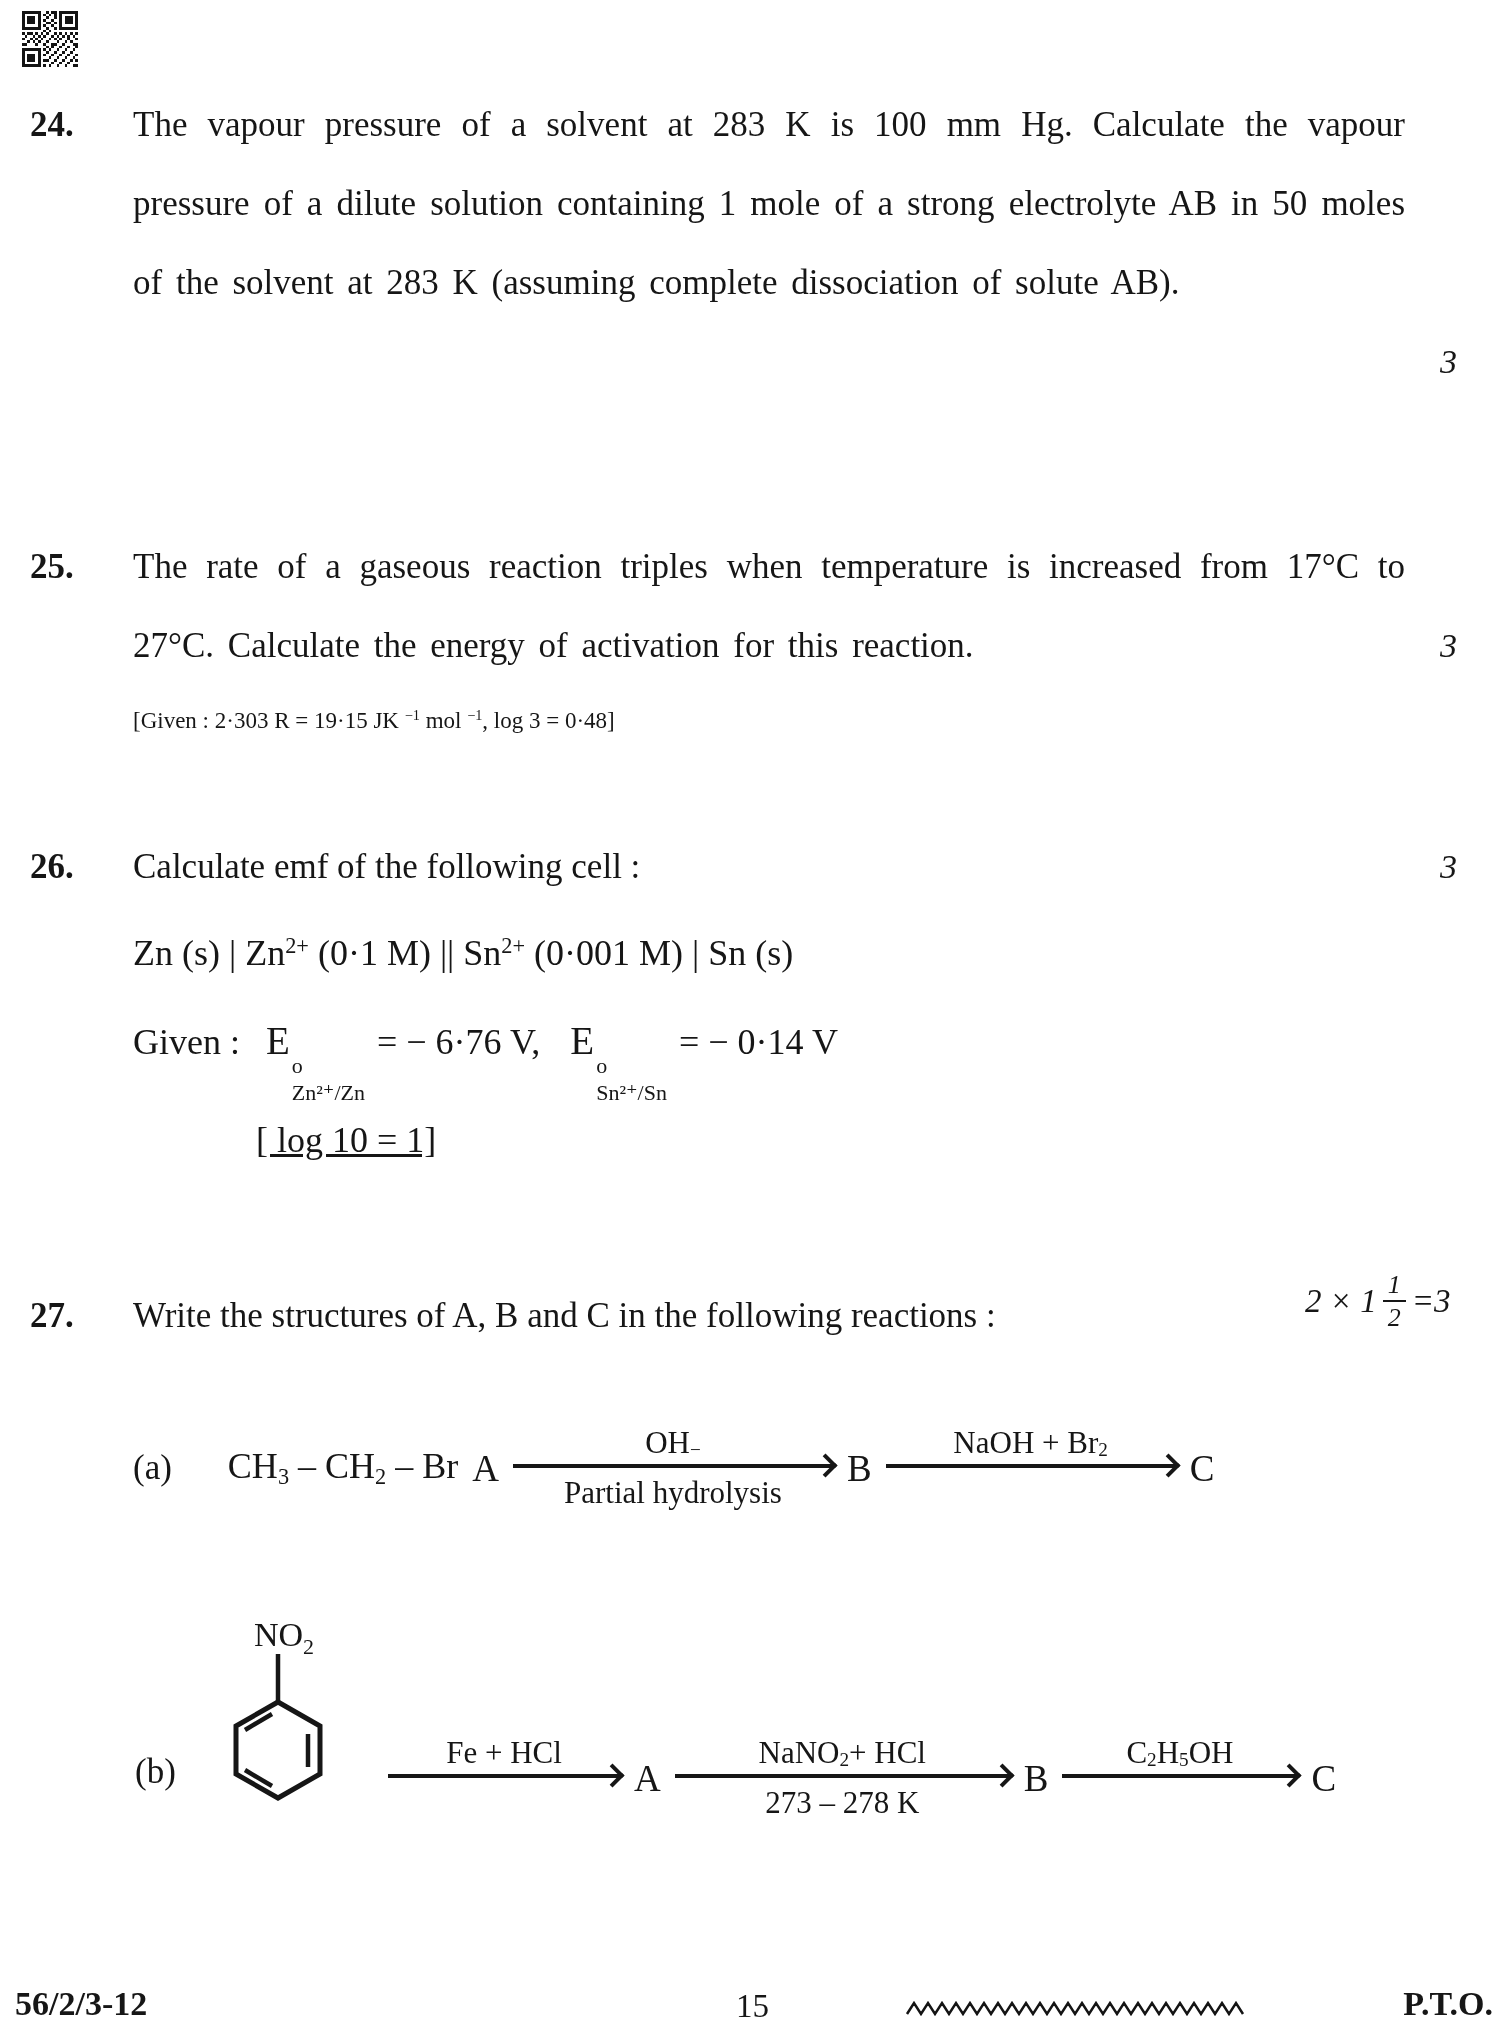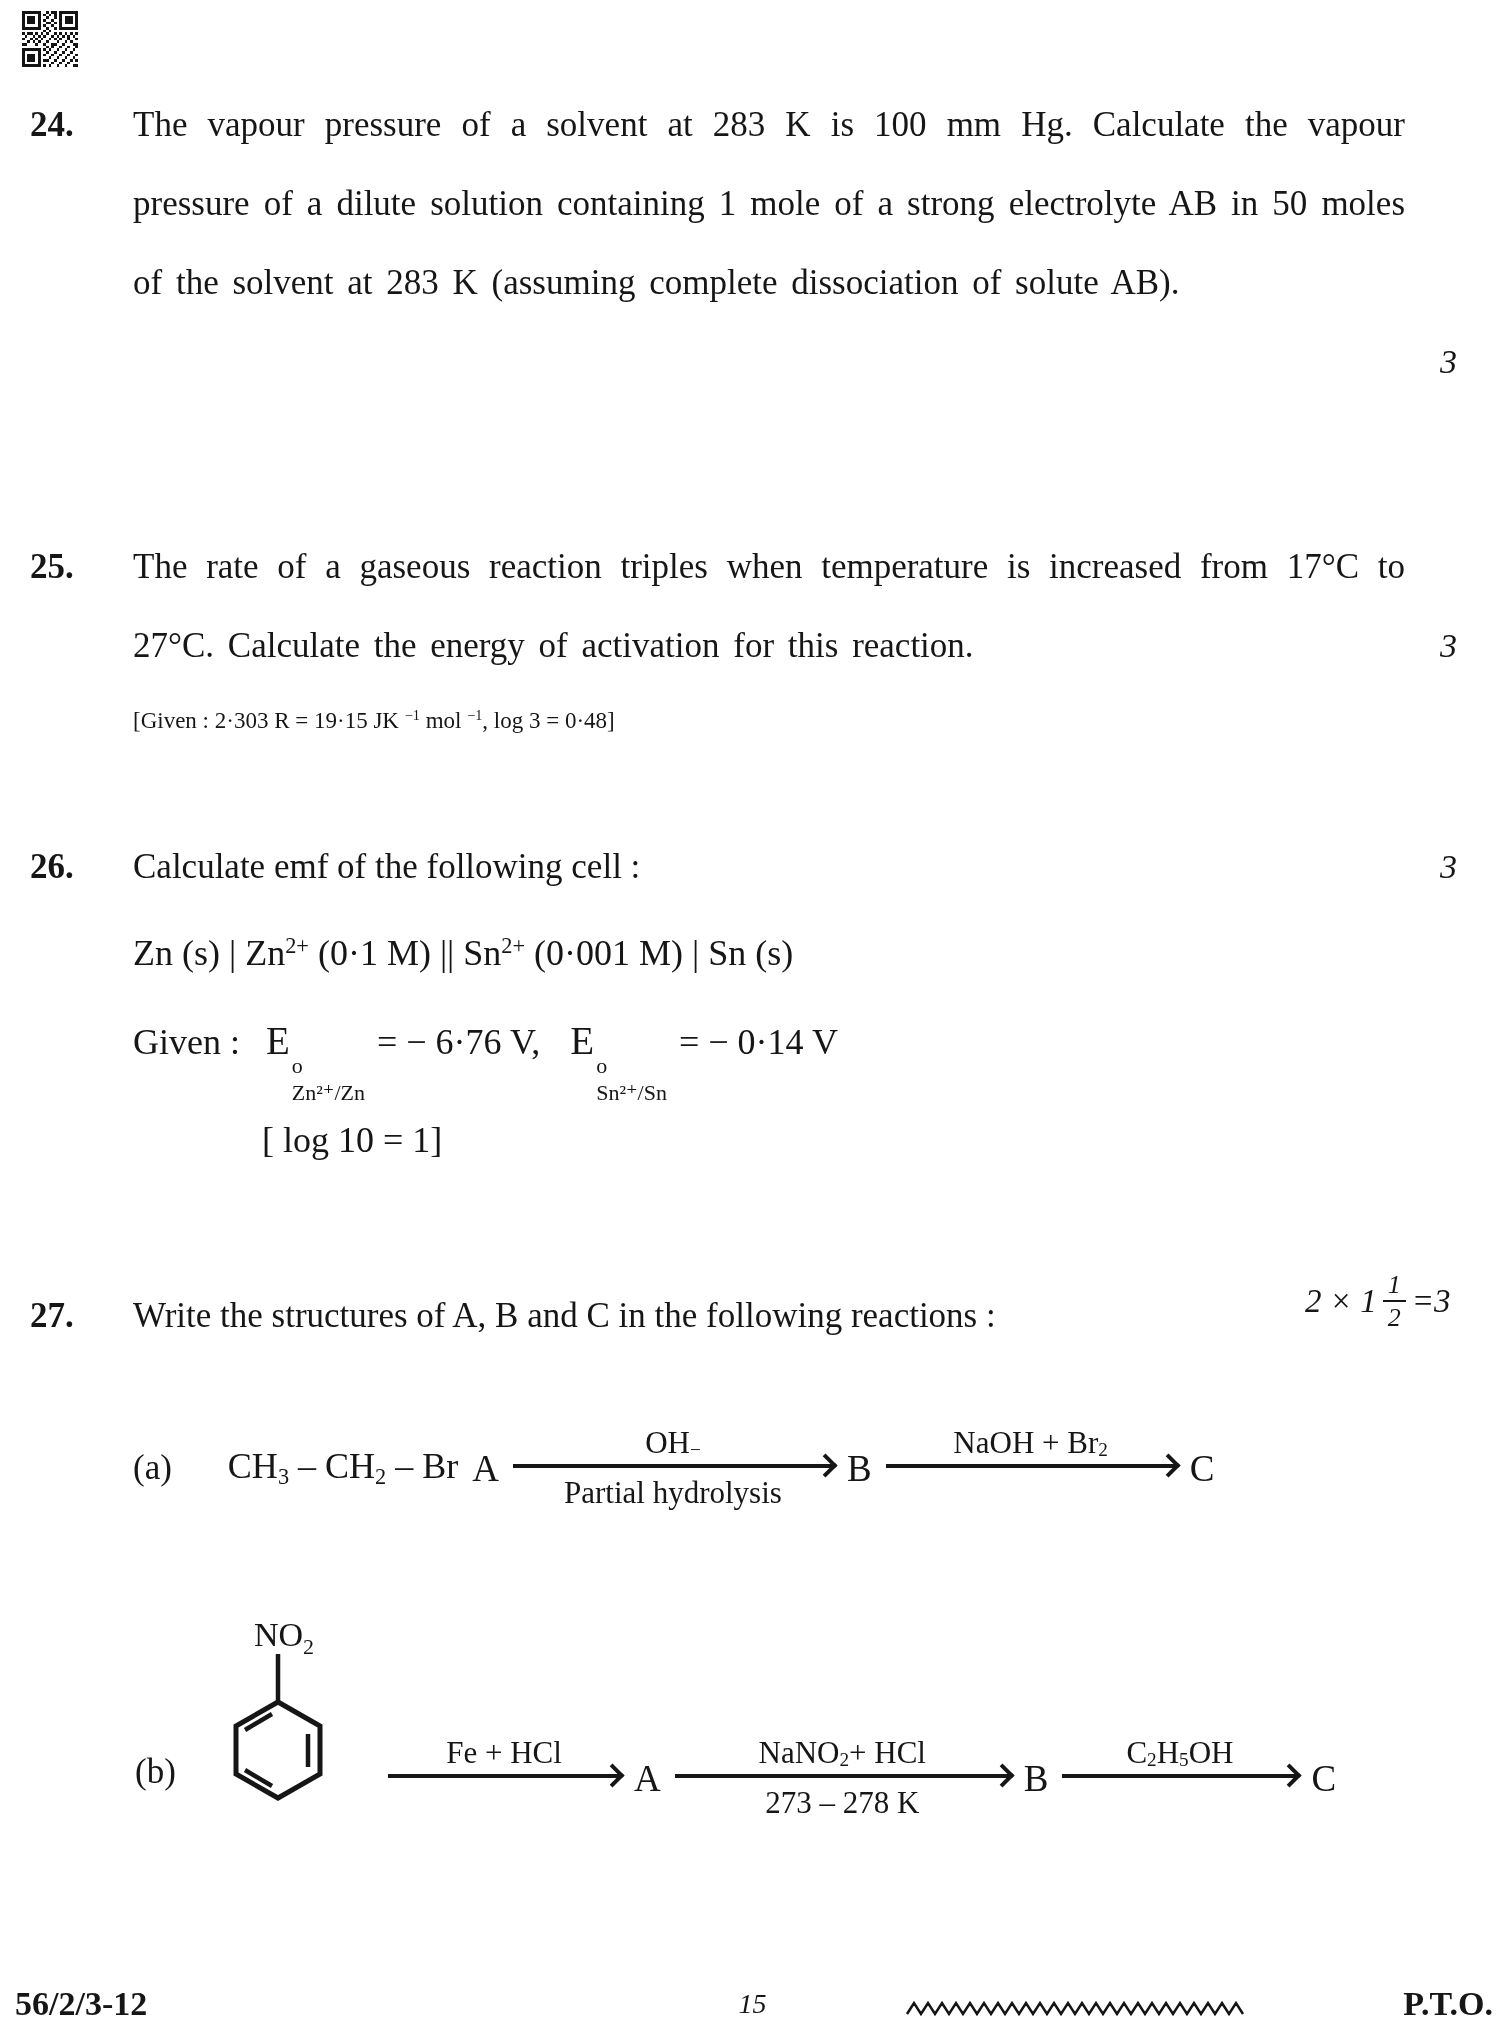--- a/index.html
+++ b/index.html
@@ -52,21 +52,21 @@
            font-size:31px;white-space:nowrap;}
   .arr-line{align-self:stretch;position:relative;height:4px;background:#161616;}
   .arr-line::after{content:'';position:absolute;right:-1px;top:-7px;width:13px;height:13px;
                    border-top:4px solid #161616;border-right:4px solid #161616;
                    transform:rotate(45deg);}
   .w-a1{min-width:180px;} .w-a2{min-width:320px;} .w-a3{min-width:290px;}
   .w-b1{min-width:232px;font-family:Liberation Serif, serif;} .w-b2{min-width:335px;} .w-b3{min-width:235px;}
 
   
   .footer-code{position:absolute;left:15px;top:1985px;font-size:34px;font-weight:700;}
-  .footer-page{position:absolute;left:0;top:1988px;width:1505px;text-align:center;font-size:28px;font-style:italic;}
+  .footer-page{position:absolute;left:0;top:1988px;width:1505px;text-align:center;font-size:33px;}
   .footer-pto{position:absolute;right:12px;top:1985px;font-size:34px;font-weight:700;}
   .squiggle{position:absolute;left:905px;top:1998px;}
 
   .benzene-wrap{position:absolute;left:232px;top:1610px;}
   .qr{position:absolute;left:22px;top:8px;}
 </style>
 </head>
 <body>
 
 <div class="page">
@@ -120,21 +120,21 @@
     <div class="qline" style="top:174px;">
       <span class="gl">Given :</span><span class="ebk"><span class="ebk-e">E</span><span class="ebk-ss">
             <span class="ebk-sup">o</span>
             <span class="ebk-sub">Zn²⁺/Zn</span>
           </span></span><span class="eval">= − 6·76 V,</span><span class="ebk"><span class="ebk-e">E</span><span class="ebk-ss">
             <span class="ebk-sup">o</span>
             <span class="ebk-sub">Sn²⁺/Sn</span>
           </span></span><span class="eval" style="margin-right:0;">= − 0·14 V</span>
     </div>
 
-    <div class="qline" style="top:274px;left:262px;">[ log 10 = 1]</div>
+    <div class="qline" style="top:274px;left:256px;text-decoration:underline;">[ log 10 = 1]</div>
   </div>
 
   <div class="q" style="top:1276px;">
     <span class="qnum">27.</span>
     <div class="qhead">Write the structures of A, B and C in the following reactions :</div>
     <div class="marks-frac">
       <span>2 × 1</span>
       <span class="frac">
         <span class="num">1</span>
         <span class="den">2</span>

